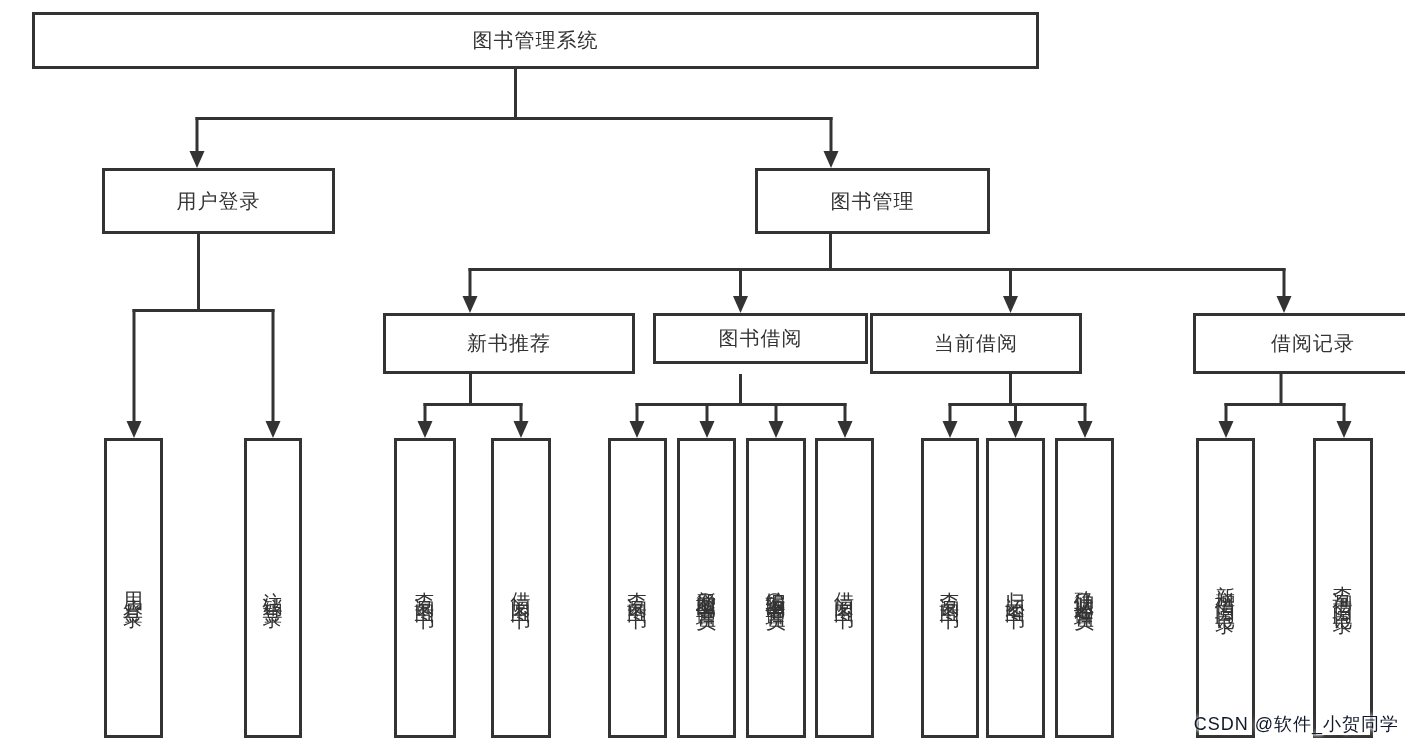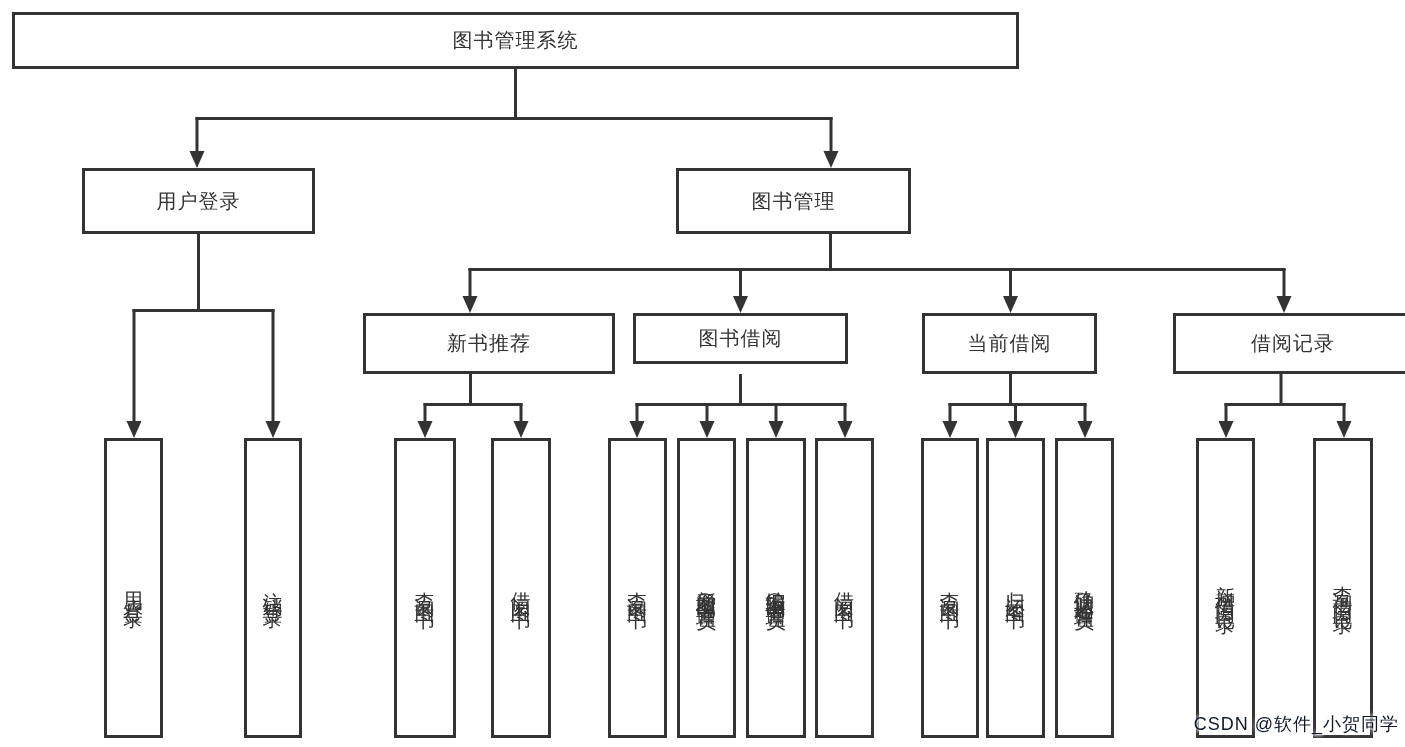--- a/index.html
+++ b/index.html
@@ -16,20 +16,21 @@
   .hbox{
     position:absolute;
     box-sizing:border-box;
     border:3px solid #333333;
     background:#ffffff;
     display:flex;align-items:center;justify-content:center;
     color:#333333;
     font-size:20px;
     letter-spacing:1px;
     z-index:2;
+    margin-left:20px;
   }
   .vbox{
     position:absolute;
     top:438px;height:300px;
     box-sizing:border-box;
     border:3px solid #333333;
     background:#ffffff;
     display:flex;align-items:center;justify-content:center;
     z-index:2;
   }
@@ -120,31 +121,31 @@
     <polygon points="1336.5,421 1351.5,421 1344,438"></polygon>
   </svg>
 
   <div class="hbox" style="left:12px;top:12px;width:1007px;height:57px">
     <span>图书管理系统</span>
   </div>
 
   <div class="hbox" style="left:82px;top:168px;width:233px;height:66px">
     <span>用户登录</span>
   </div>
-  <div class="hbox" style="left:676px;top:168px;width:235px;height:66px">
+  <div class="hbox" style="left:735px;top:168px;width:235px;height:66px">
     <span>图书管理</span>
   </div>
 
   <div class="hbox" style="left:363px;top:313px;width:252px;height:61px">
     <span>新书推荐</span>
   </div>
   <div class="hbox" style="left:633px;top:313px;width:215px;height:51px">
     <span>图书借阅</span>
   </div>
-  <div class="hbox" style="left:922px;top:313px;width:175px;height:61px">
+  <div class="hbox" style="left:850px;top:313px;width:212px;height:61px">
     <span>当前借阅</span>
   </div>
   <div class="hbox" style="left:1173px;top:313px;width:240px;height:61px">
     <span>借阅记录</span>
   </div>
 
   <div class="vbox" style="left:104px;width:59px">
     <span class="vtext">用户登录</span>
   </div>
   <div class="vbox" style="left:244px;width:58px">

